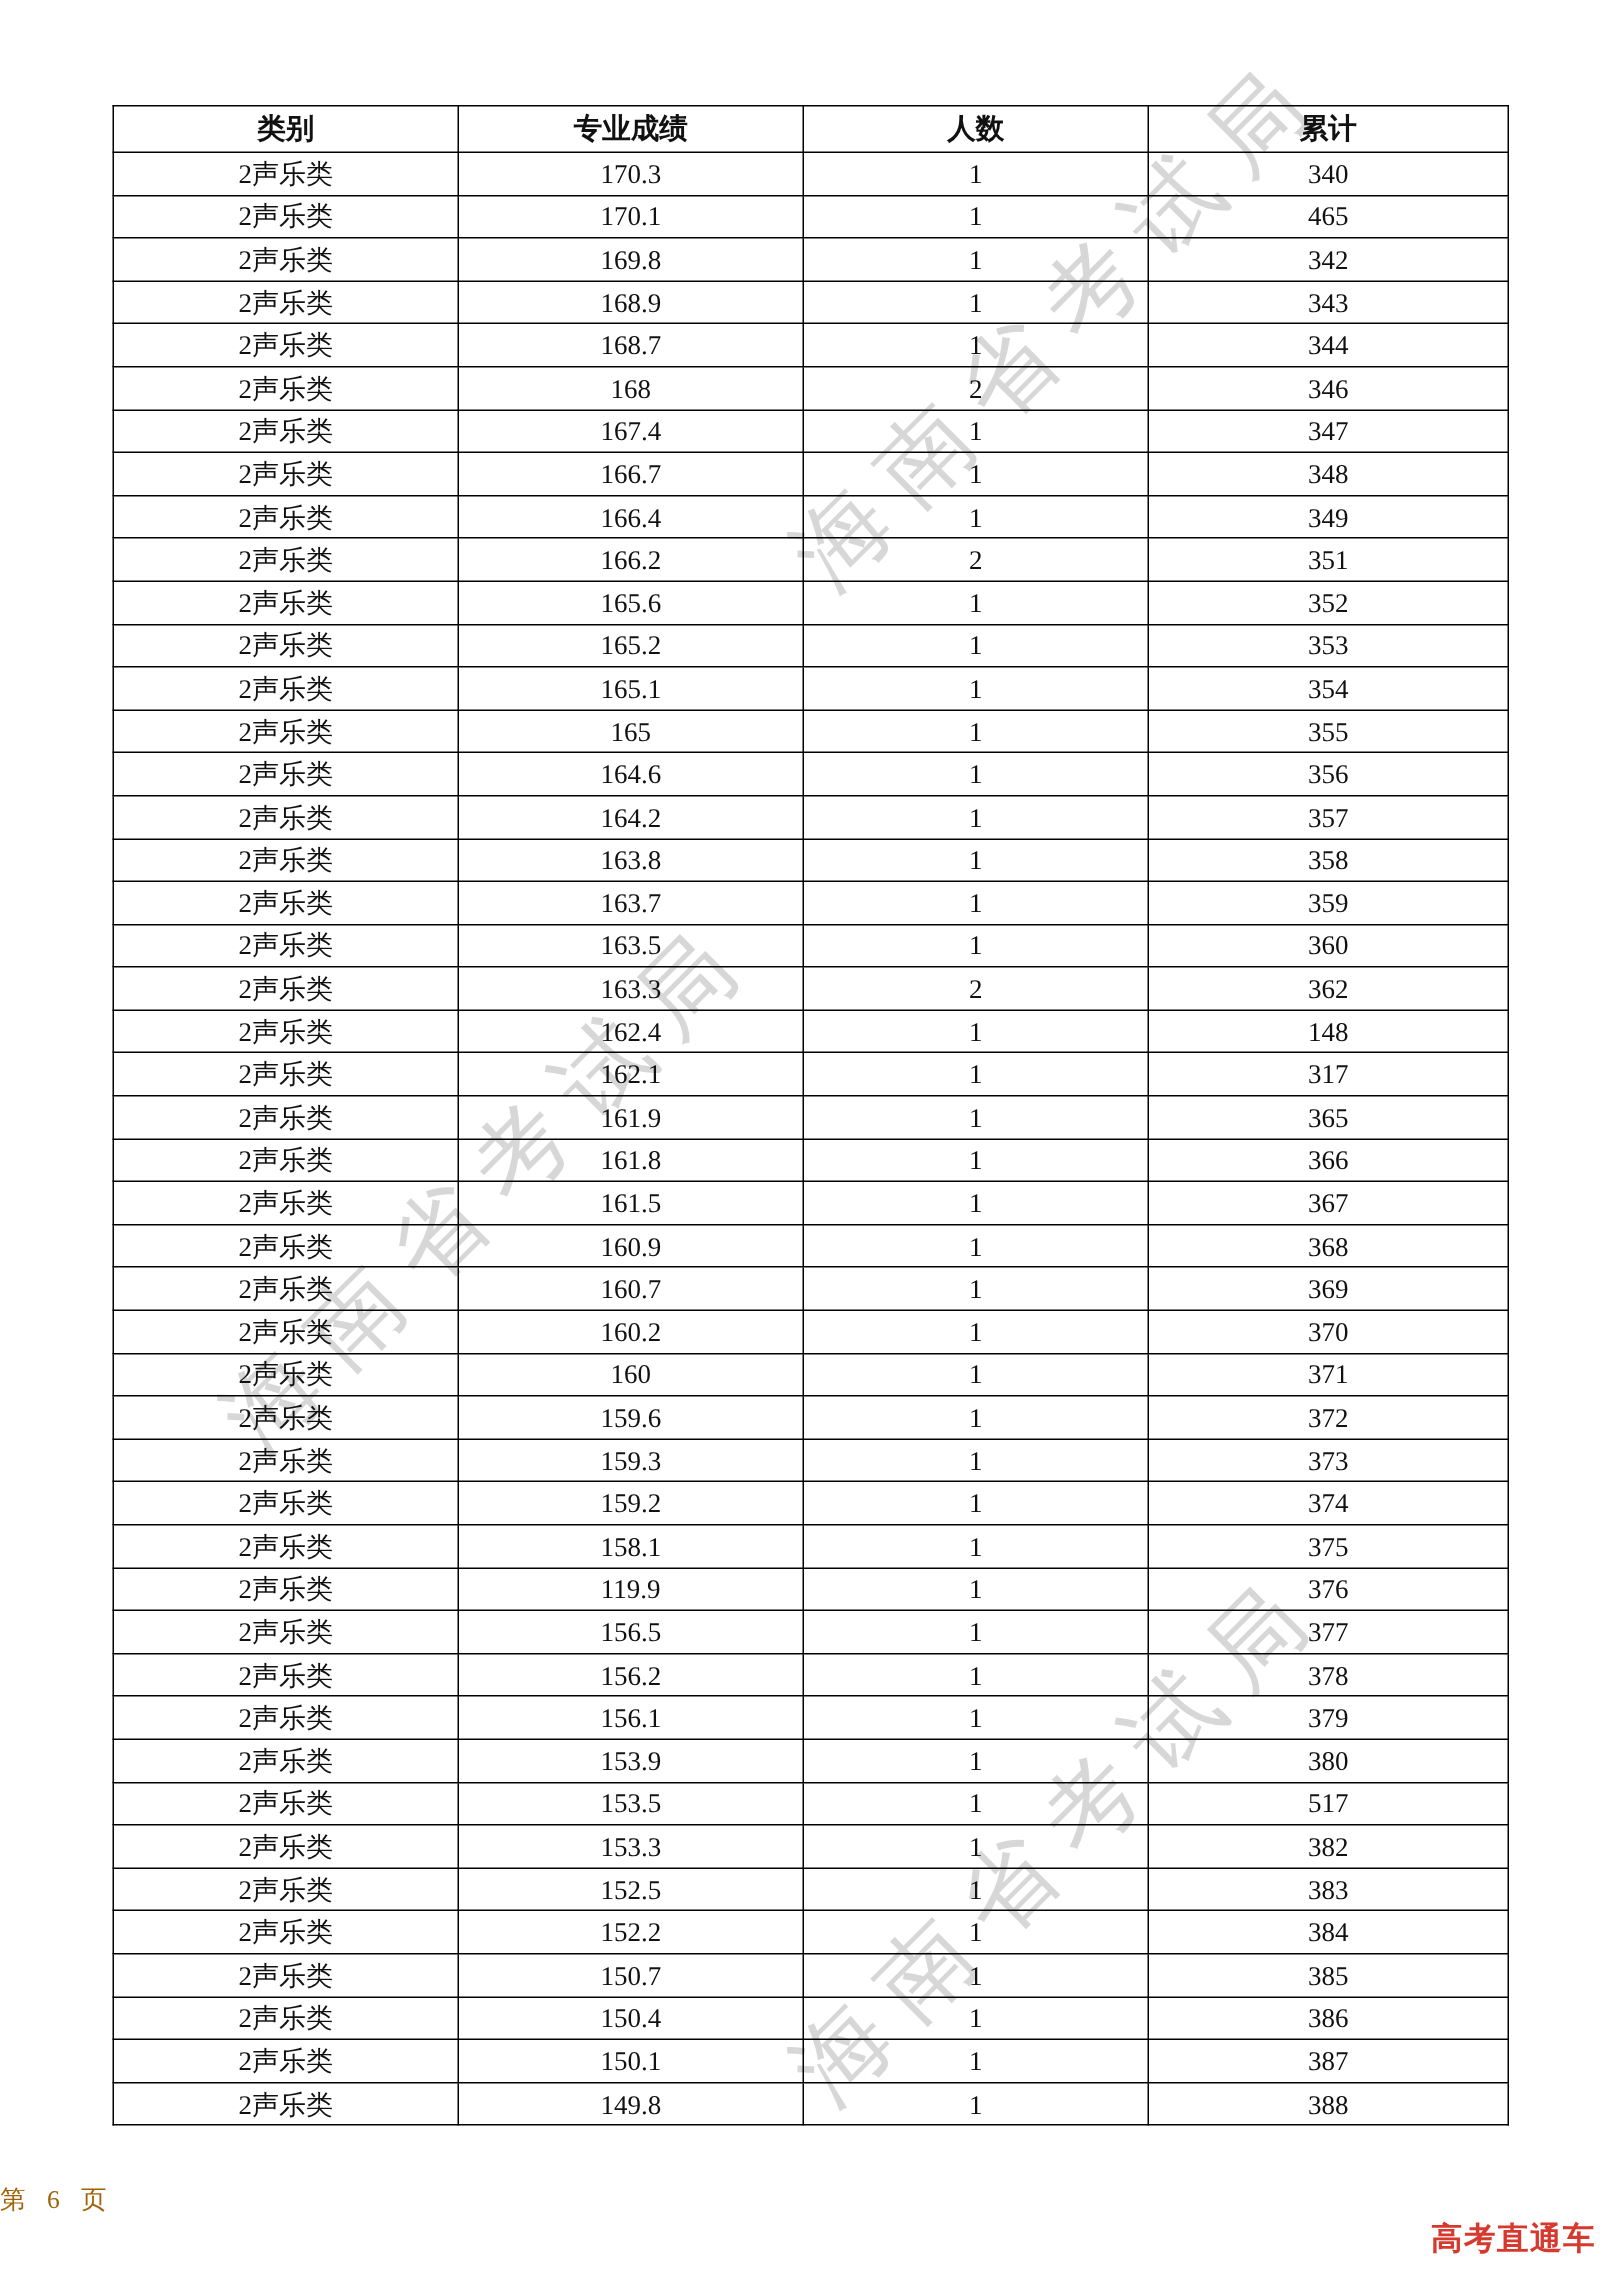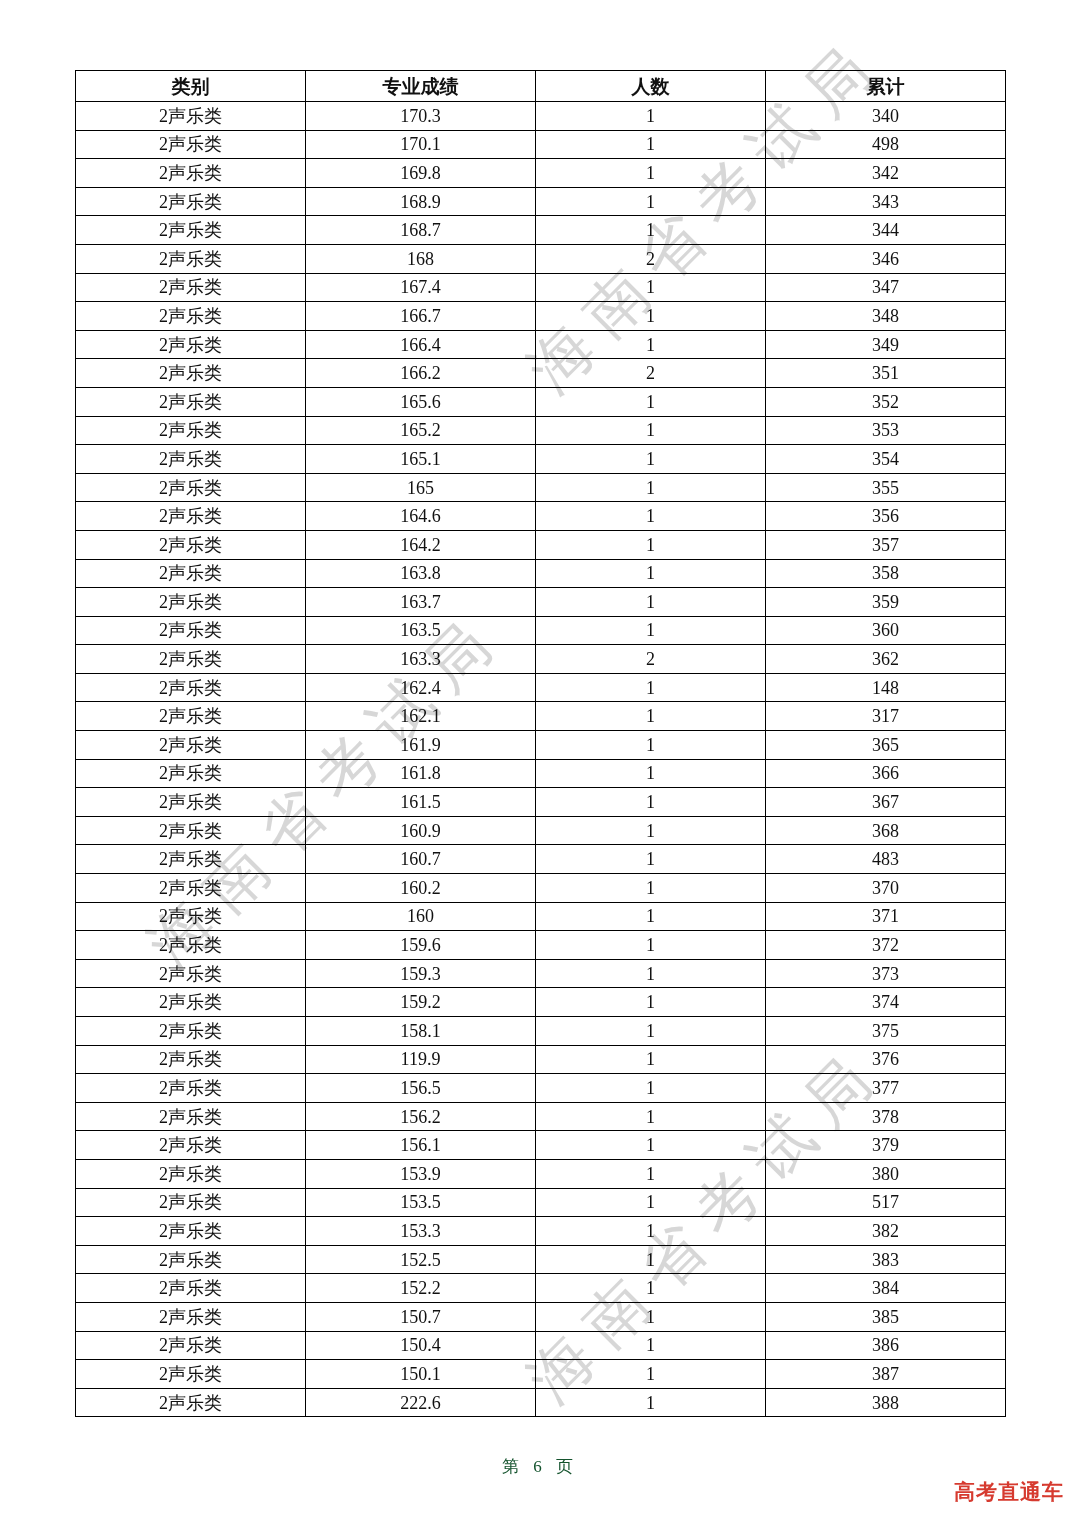--- a/index.html
+++ b/index.html
@@ -63,24 +63,23 @@
   }
   .wm1 { left: 705px; top: 215px; }
   .wm2 { left: 325px; top: 790px; }
   .wm3 { left: 705px; top: 1225px; }
   
   .footer-page {
     position: absolute;
     left: 0;
     right: 0;
     top: 1455px;
-    text-align: center;
     font-size: 17px;
     letter-spacing: 5px;
-    color: #14532d;
+    color: #a16207;
     z-index: 2;
   }
   .brand {
     position: absolute;
     right: 16px;
     top: 1478px;
     font-size: 21px;
     font-weight: bold;
     color: #d63a2f;
     letter-spacing: 1px;
@@ -116,21 +115,21 @@
         <tr>
           <td>2声乐类</td>
           <td>170.3</td>
           <td>1</td>
           <td>340</td>
         </tr>
         <tr>
           <td>2声乐类</td>
           <td>170.1</td>
           <td>1</td>
-          <td>498</td>
+          <td>465</td>
         </tr>
         <tr>
           <td>2声乐类</td>
           <td>169.8</td>
           <td>1</td>
           <td>342</td>
         </tr>
         <tr>
           <td>2声乐类</td>
           <td>168.9</td>
@@ -266,21 +265,21 @@
         <tr>
           <td>2声乐类</td>
           <td>160.9</td>
           <td>1</td>
           <td>368</td>
         </tr>
         <tr>
           <td>2声乐类</td>
           <td>160.7</td>
           <td>1</td>
-          <td>483</td>
+          <td>369</td>
         </tr>
         <tr>
           <td>2声乐类</td>
           <td>160.2</td>
           <td>1</td>
           <td>370</td>
         </tr>
         <tr>
           <td>2声乐类</td>
           <td>160</td>
@@ -378,21 +377,21 @@
           <td>386</td>
         </tr>
         <tr>
           <td>2声乐类</td>
           <td>150.1</td>
           <td>1</td>
           <td>387</td>
         </tr>
         <tr>
           <td>2声乐类</td>
-          <td>222.6</td>
+          <td>149.8</td>
           <td>1</td>
           <td>388</td>
         </tr>
       </tbody>
   </table>
 
   <div class="footer-page">第 6 页</div>
   <div class="brand">高考直通车</div>
 
 </div>

